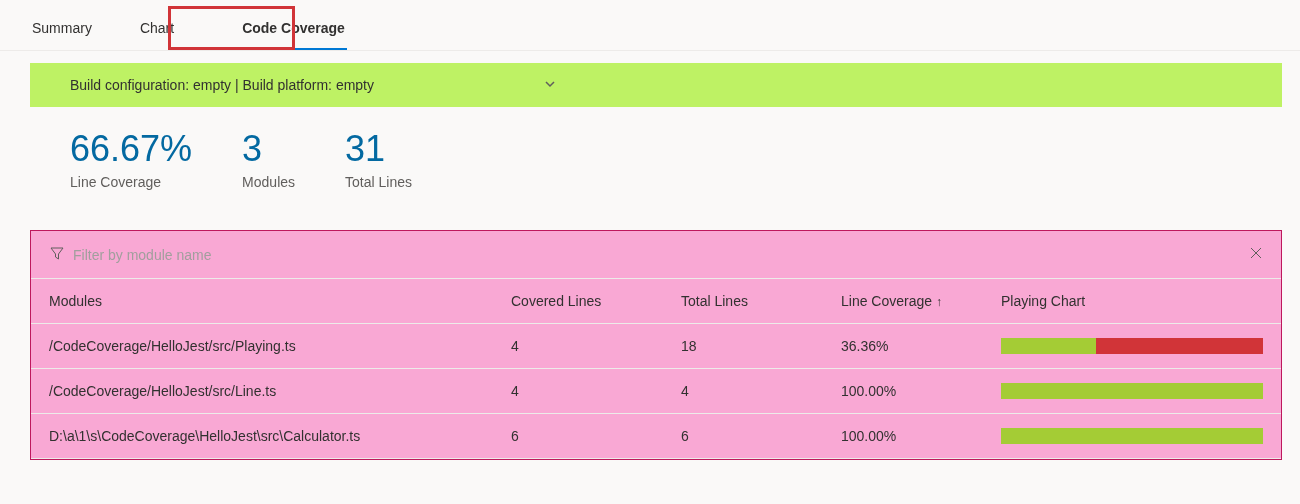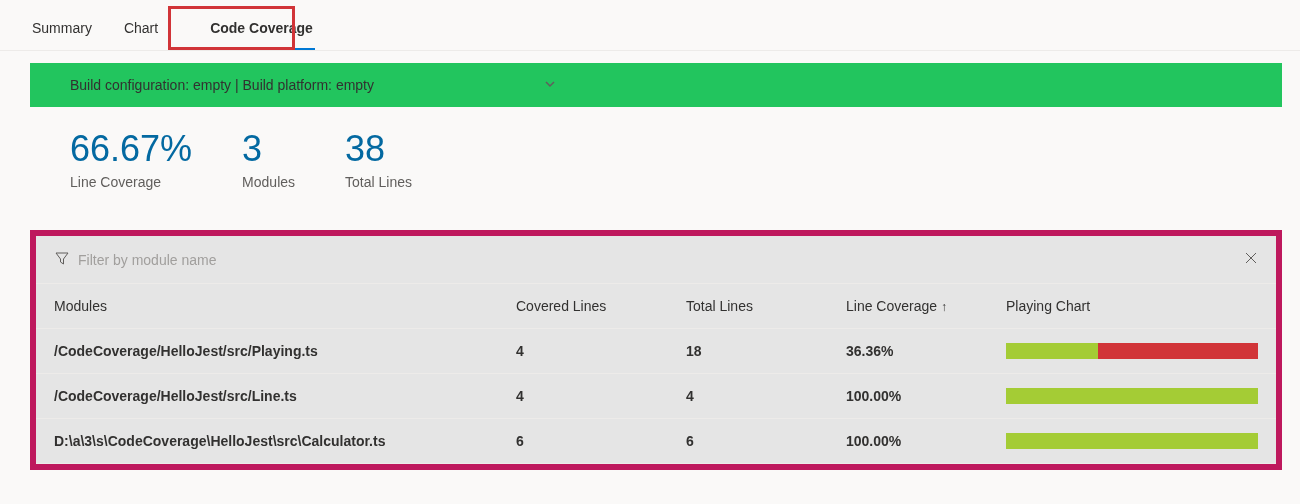--- a/index.html
+++ b/index.html
@@ -9,21 +9,21 @@
     }
     body {
       font-family: 'Segoe UI', Tahoma, sans-serif;
       background: #faf9f8;
       color: #323130;
       width: 1300px;
       font-size: 14px;
     }
     .tabs {
       display: flex;
-      gap: 28px;
+      gap: 44px;
       padding: 14px 0 0 30px;
       border-bottom: 1px solid #edebe9;
     }
     .tab {
       padding: 6px 2px 14px 2px;
       color: #323130;
       cursor: pointer;
       font-size: 14px;
       position: relative;
     }
@@ -49,21 +49,21 @@
       height: 44px;
       pointer-events: none;
     }
     .tabs-wrap {
       position: relative;
     }
     .content {
       padding: 12px 18px 0 30px;
     }
     .config-bar {
-      background: #22c55e;
+      background: #bef264;
       padding: 14px 40px;
       font-size: 14px;
       color: #323130;
       display: flex;
       align-items: center;
       gap: 170px;
       margin-bottom: 20px;
     }
     .chevron {
       width: 12px;
@@ -79,22 +79,22 @@
       font-weight: 300;
       color: #0369a1;
       line-height: 1.2;
     }
     .stat .label {
       font-size: 14px;
       color: #605e5c;
       margin-top: 4px;
     }
     .table-card {
-      background: #e5e5e5;
-      border: 6px solid #be185d;
+      background: #f9a8d4;
+      border: 1px solid #be185d;
       margin-top: 10px;
     }
     .filter-row {
       display: flex;
       align-items: center;
       padding: 14px 18px;
       border-bottom: 1px solid #edebe9;
       gap: 8px;
     }
     .filter-icon {
@@ -130,21 +130,20 @@
       padding: 14px 10px;
       font-size: 14px;
       border-bottom: 1px solid #edebe9;
     }
     th {
       font-weight: 400;
       color: #323130;
     }
     td {
       color: #323130;
-      font-weight: bold;
     }
     .col-modules { width: 470px; padding-left: 18px;}
     .col-covered { width: 170px; }
     .col-total { width: 160px; }
     .col-coverage { width: 160px; }
     .col-chart { padding-right: 18px; }
     .sort-arrow {
       display: inline-block;
       margin-left: 4px;
       font-size: 12px;
@@ -189,21 +188,21 @@
   <div class="stats">
     <div class="stat">
       <div class="value">66.67%</div>
       <div class="label">Line Coverage</div>
     </div>
     <div class="stat">
       <div class="value">3</div>
       <div class="label">Modules</div>
     </div>
     <div class="stat">
-      <div class="value">38</div>
+      <div class="value">31</div>
       <div class="label">Total Lines</div>
     </div>
   </div>
 
   <div class="table-card">
     <div class="filter-row">
       <span>
         <svg class="filter-icon" viewBox="0 0 16 16" fill="none" stroke="currentColor" stroke-width="1">
           <path d="M2 3 L14 3 L9.5 9 L9.5 14 L6.5 12 L6.5 9 Z"></path>
         </svg>
@@ -246,21 +245,21 @@
     <td class="col-total">4</td>
     <td class="col-coverage">100.00%</td>
     <td class="col-chart">
       <div class="bar">
         <div class="bar-fill" style="width:100%"></div>
         <div class="bar-empty" style="width:0%"></div>
       </div>
     </td>
           </tr>
           <tr>
-    <td class="col-modules">D:\a\3\s\CodeCoverage\HelloJest\src\Calculator.ts</td>
+    <td class="col-modules">D:\a\1\s\CodeCoverage\HelloJest\src\Calculator.ts</td>
     <td class="col-covered">6</td>
     <td class="col-total">6</td>
     <td class="col-coverage">100.00%</td>
     <td class="col-chart">
       <div class="bar">
         <div class="bar-fill" style="width:100%"></div>
         <div class="bar-empty" style="width:0%"></div>
       </div>
     </td>
           </tr>

